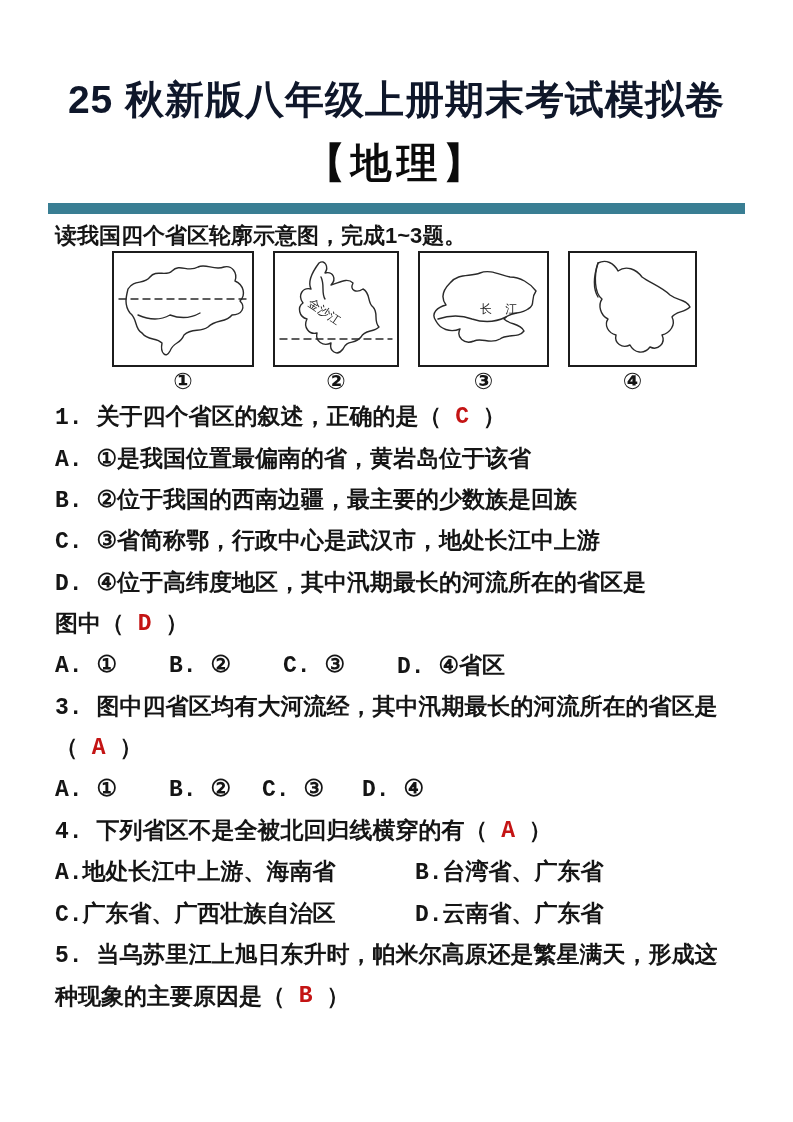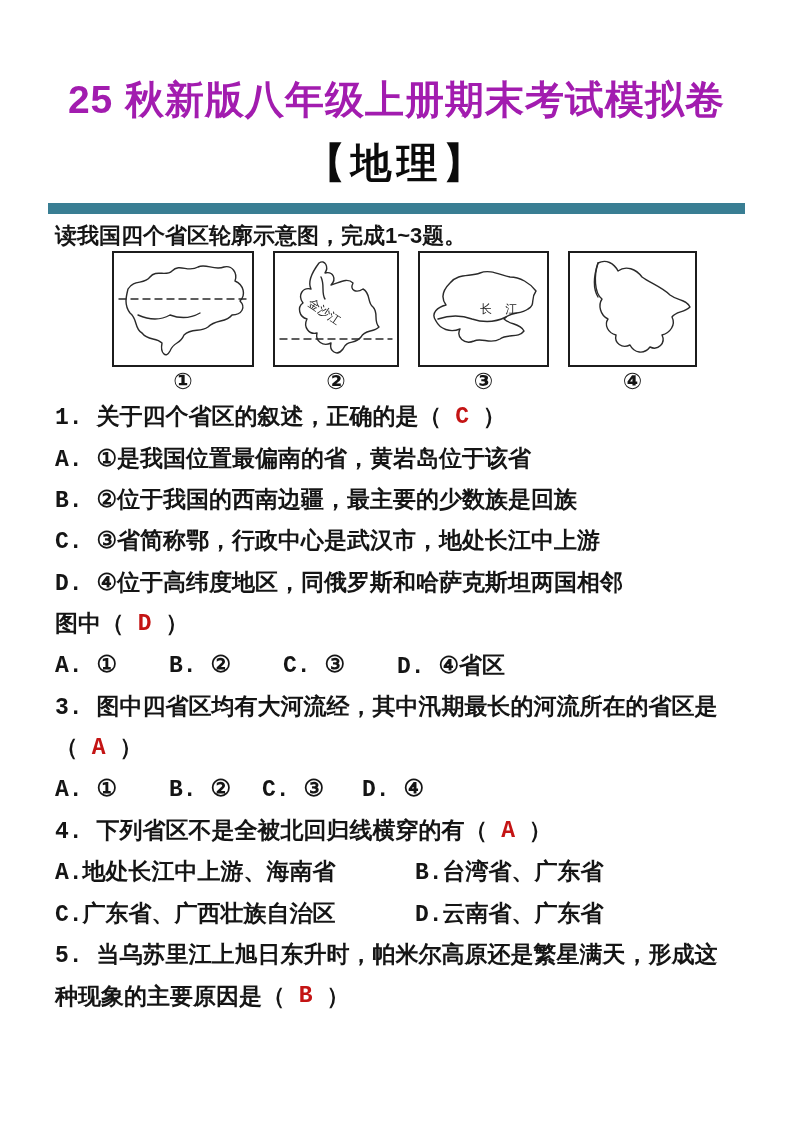--- a/index.html
+++ b/index.html
@@ -3,21 +3,21 @@
 <meta charset="utf-8">
 <style>
   html,body { margin:0; padding:0; }
   body {
     width:793px; height:1122px; background:#ffffff; overflow:hidden;
     font-family:"Liberation Sans","DejaVu Sans",sans-serif; color:#151515;
     position:relative;
   }
   .title1 {
     margin-top:76px; text-align:center;
-    font-size:39px; font-weight:900; letter-spacing:1px; line-height:48px; color:#a21caf;
+    font-size:39px; font-weight:900; letter-spacing:1px; line-height:48px; color:#0f172a;
   }
   .title2 {
     margin-top:14px; text-align:center;
     font-size:41px; font-weight:900; letter-spacing:5px; line-height:50px; color:#0b0b0b;
   }
   .accent-bar {
     margin:15px 0 0 48px; width:697px; height:11px; background:#397e93;
   }
   .intro {
     margin:7px 12px 0 55px; font-size:22px; font-weight:700; line-height:29px;
@@ -86,21 +86,21 @@
     </div>
 
   </div>
 
   <div class="questions">
 
     <div class="line"><span>1. 关于四个省区的叙述，正确的是（ </span><span class="ans">C</span><span> ）</span></div>
     <div class="line">A. ①是我国位置最偏南的省，黄岩岛位于该省</div>
     <div class="line">B. ②位于我国的西南边疆，最主要的少数族是回族</div>
     <div class="line">C. ③省简称鄂，行政中心是武汉市，地处长江中上游</div>
-    <div class="line">D. ④位于高纬度地区，同俄罗斯和哈萨克斯坦两国相邻</div>
+    <div class="line">D. ④位于高纬度地区，其中汛期最长的河流所在的省区是</div>
 
     <div class="line"><span>图中（ </span><span class="ans">D</span><span> ）</span></div>
     <div class="line"><span class="opt-cell">A. ①</span><span class="opt-cell">B. ②</span><span class="opt-cell">C. ③</span><span>D. ④省区</span></div>
 
     <div class="line">3. 图中四省区均有大河流经，其中汛期最长的河流所在的省区是</div>
     <div class="line"><span>（ </span><span class="ans">A</span><span> ）</span></div>
     <div class="line"><span class="opt-cell">A. ①</span><span class="opt-cell" style="min-width:93px">B. ②</span><span class="opt-cell" style="min-width:100px">C. ③</span><span>D. ④</span></div>
 
     <div class="line"><span>4. 下列省区不是全被北回归线横穿的有（ </span><span class="ans">A</span><span> ）</span></div>
     <div class="line"><span class="col-a">A.地处长江中上游、海南省</span><span>B.台湾省、广东省</span></div>

